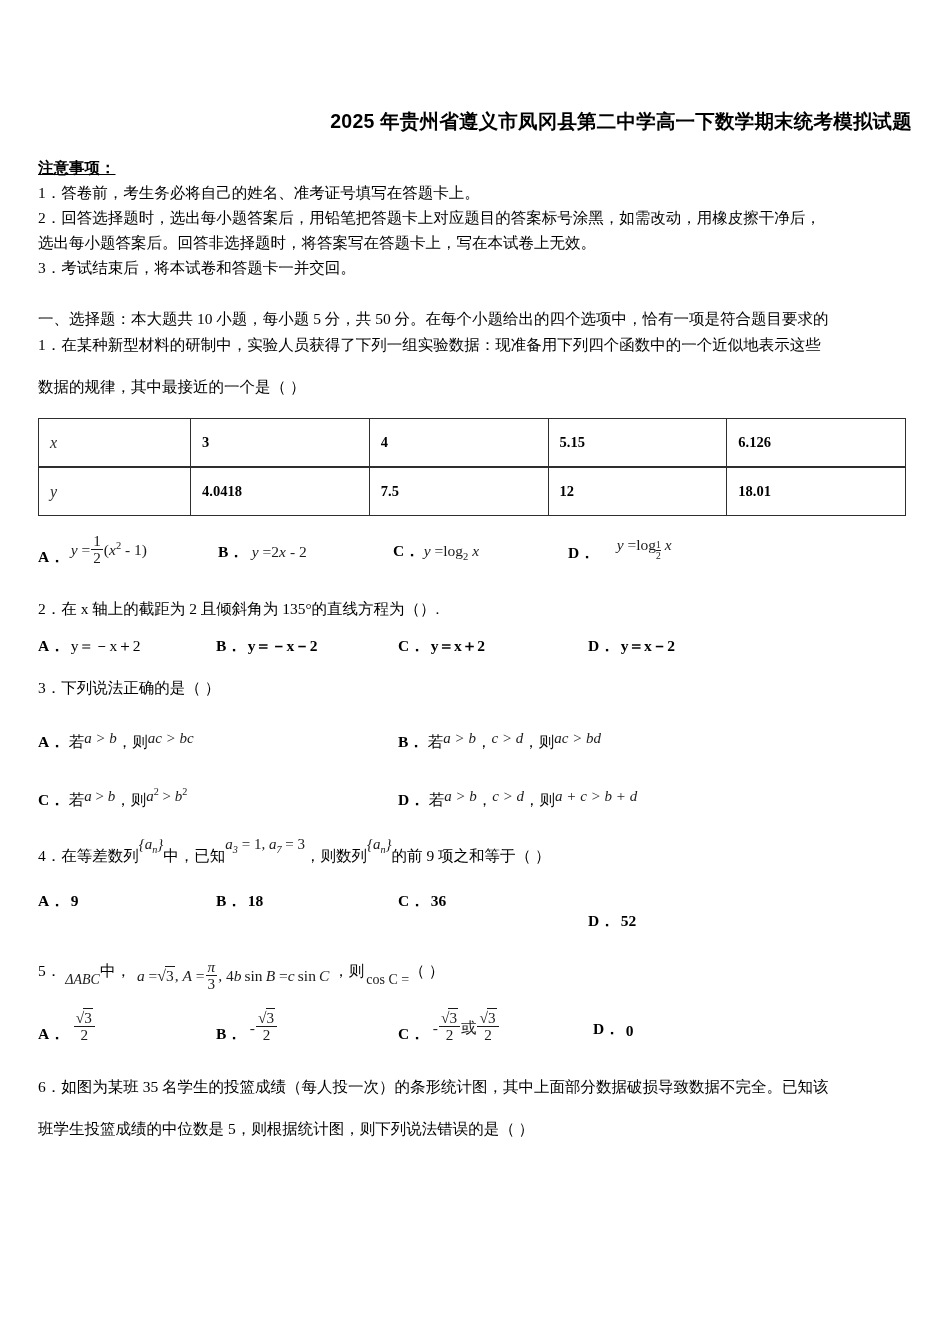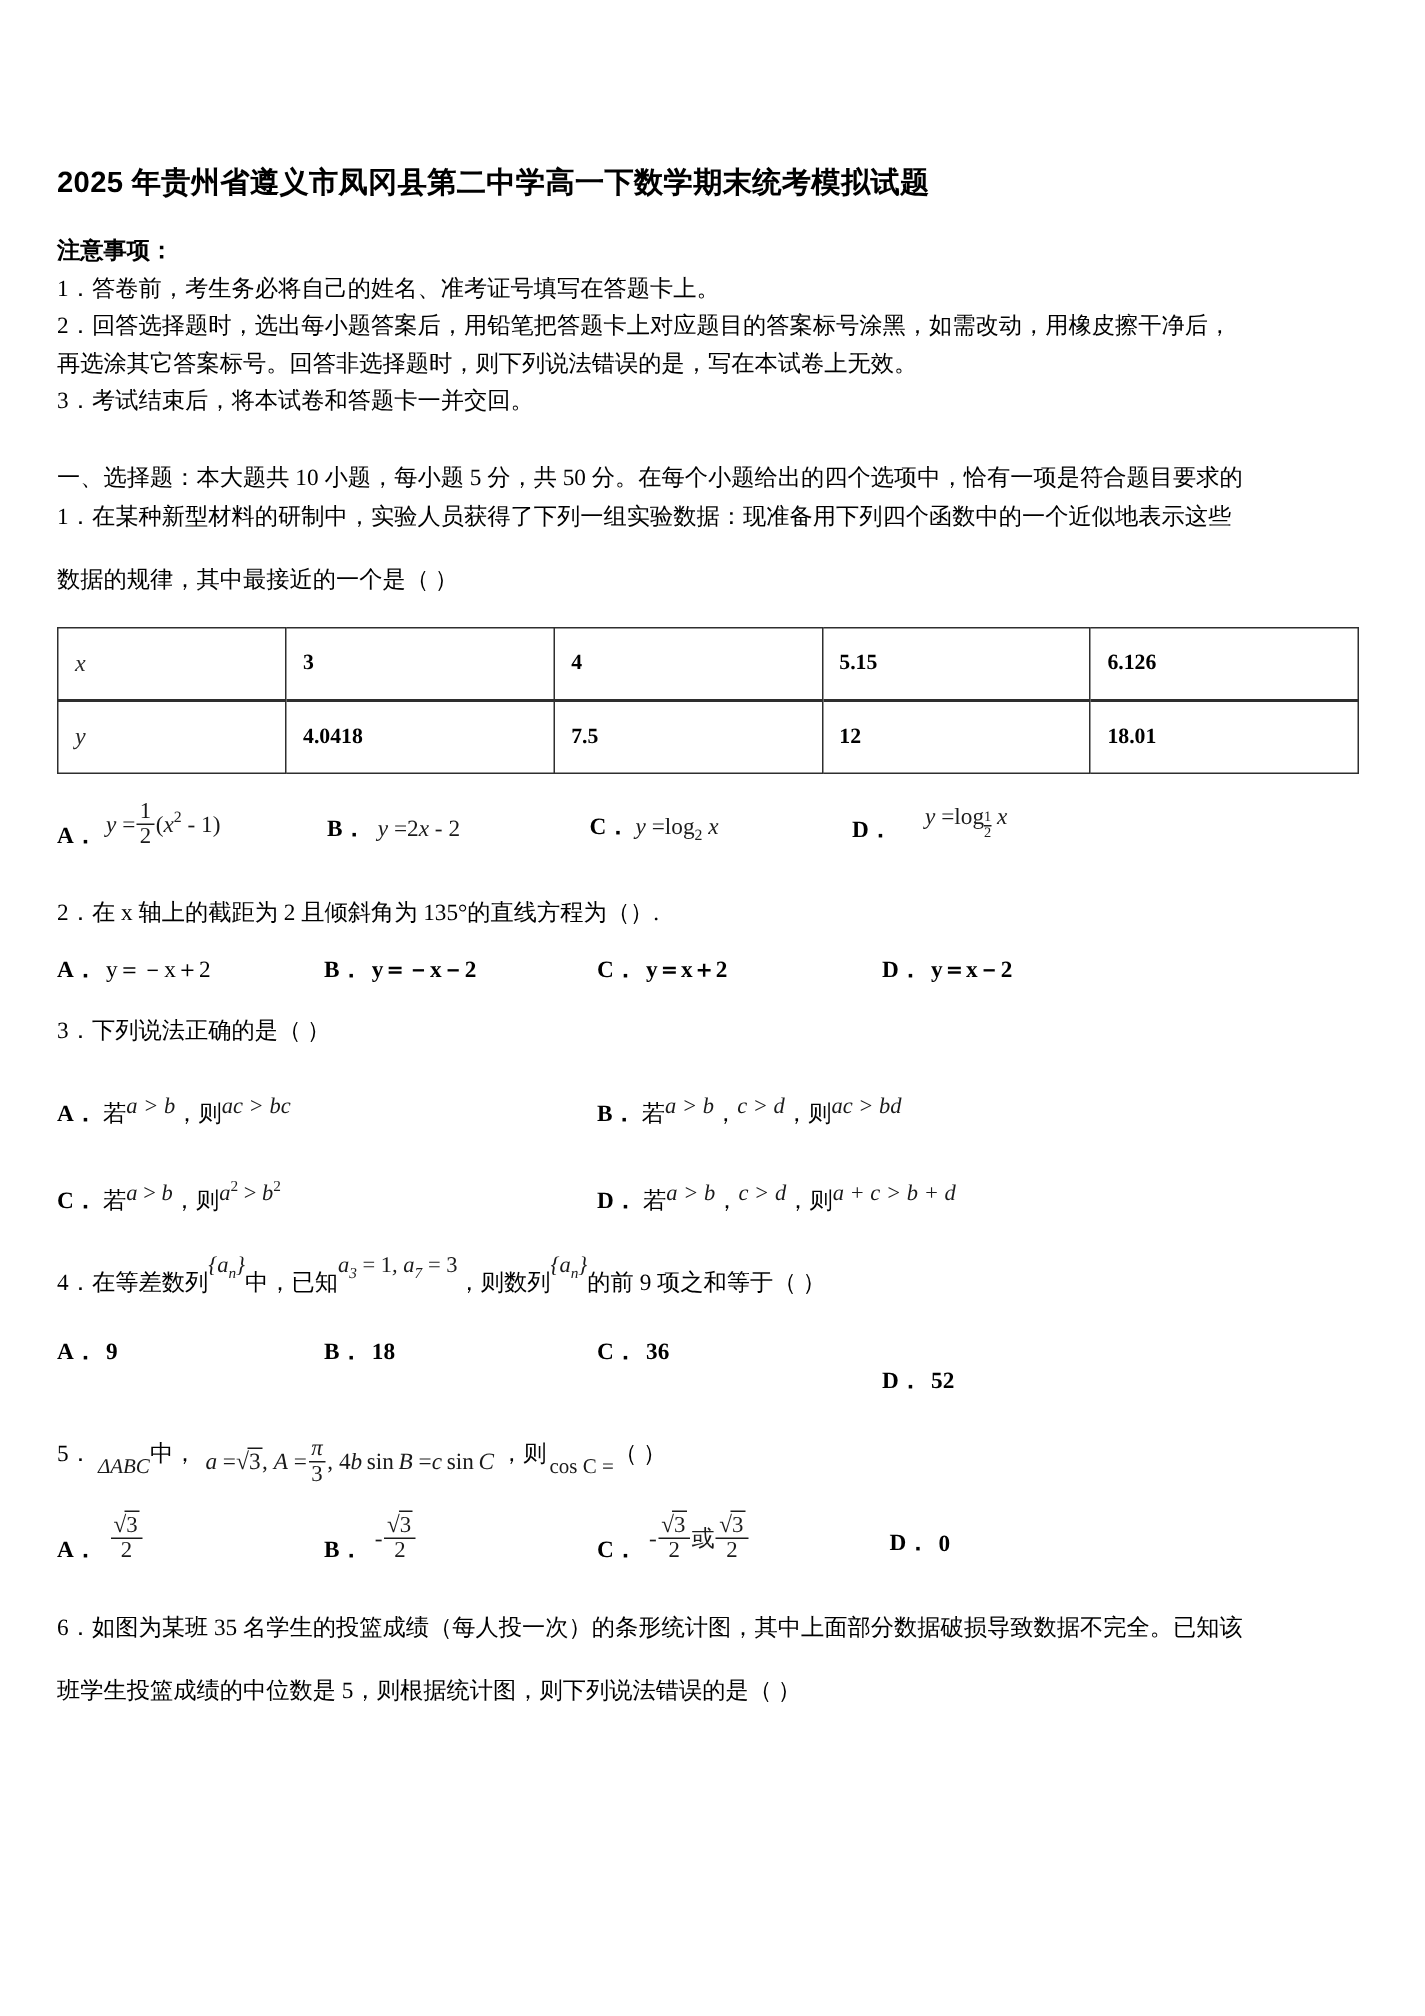--- a/index.html
+++ b/index.html
@@ -24,33 +24,33 @@
     left: 38px;
     top: 0;
     width: 874px;
   }
 
   
   .doc-title {
     font-family: "Liberation Sans", "DejaVu Sans", sans-serif;
     font-weight: bold;
     font-size: 19.5px;
-    text-align: left;
+    text-align: right;
     letter-spacing: 0.2px;
     margin-top: 108px;
     white-space: nowrap;
   }
 
   
   .notice {
     margin-top: 20px;
     font-size: 15.5px;
     line-height: 25px;
   }
-  .notice-head { font-weight: bold; }
+  .notice-head { font-weight: bold; text-decoration: underline; }
   .notice-line { }
 
   
   .section-head {
     margin-top: 26px;
     font-size: 15.5px;
     line-height: 26px;
   }
 
   
@@ -160,21 +160,21 @@
 
 <div id="page">
   <div class="inner">
 
     <div class="doc-title">2025 年贵州省遵义市凤冈县第二中学高一下数学期末统考模拟试题</div>
 
     <div class="notice">
       <div class="notice-head notice-line">注意事项：</div>
       <div class="notice-line">1．答卷前，考生务必将自己的姓名、准考证号填写在答题卡上。</div>
       <div class="notice-line">2．回答选择题时，选出每小题答案后，用铅笔把答题卡上对应题目的答案标号涂黑，如需改动，用橡皮擦干净后，</div>
-      <div class="notice-line">再选涂其它答案标号。回答非选择题时，则下列说法错误的是，写在本试卷上无效。</div>
+      <div class="notice-line">选出每小题答案后。回答非选择题时，将答案写在答题卡上，写在本试卷上无效。</div>
       <div class="notice-line">3．考试结束后，将本试卷和答题卡一并交回。</div>
     </div>
 
     <div class="section-head">一、选择题：本大题共 10 小题，每小题 5 分，共 50 分。在每个小题给出的四个选项中，恰有一项是符合题目要求的</div>
 
     <div class="q">
       <div class="q-stem"><span>1．</span><span>在某种新型材料的研制中，实验人员获得了下列一组实验数据：现准备用下列四个函数中的一个近似地表示这些</span></div>
       <div class="q-stem-cont">数据的规律，其中最接近的一个是（    ）</div>
     </div>
 

